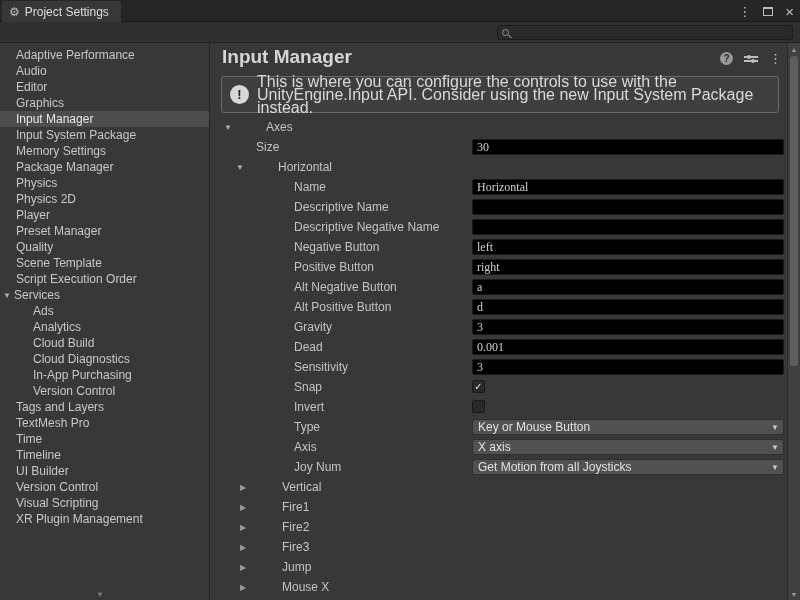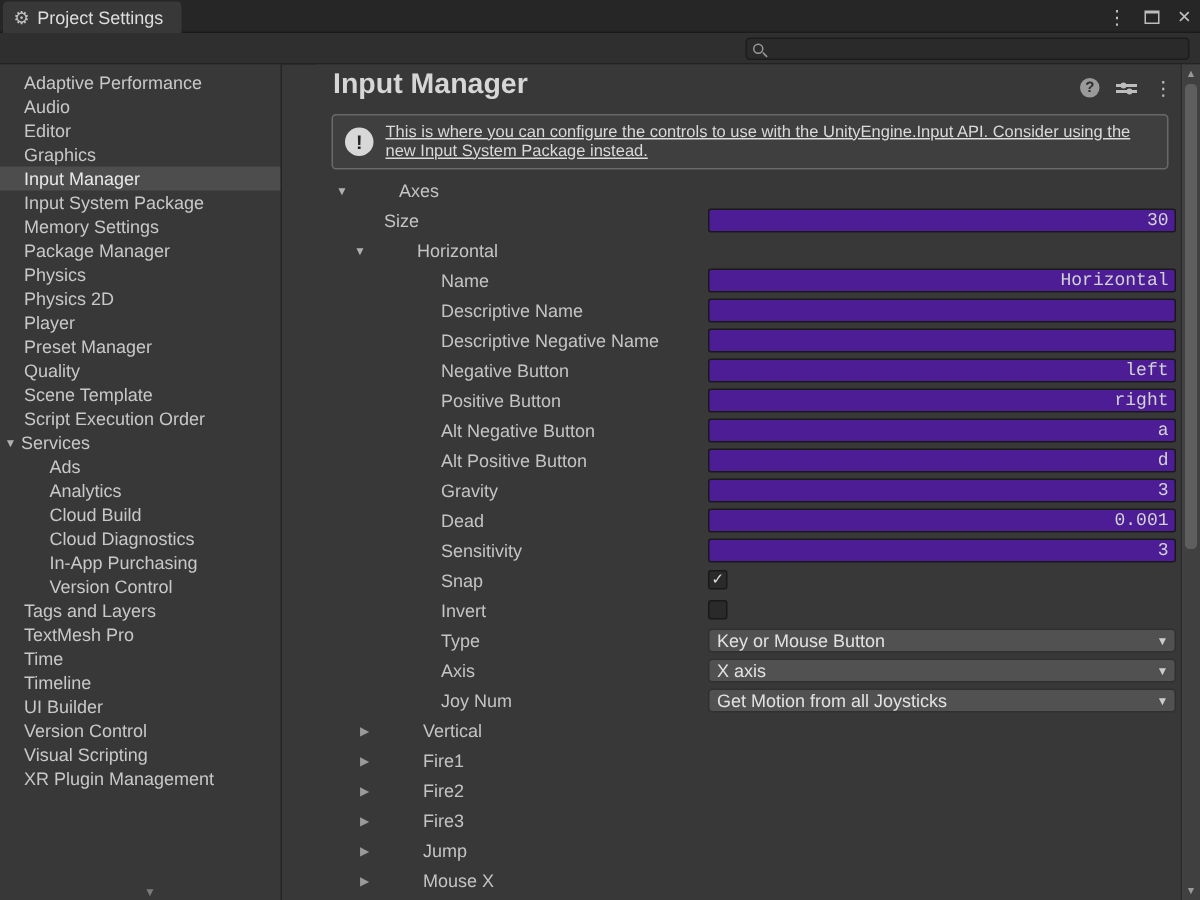--- a/index.html
+++ b/index.html
@@ -20,21 +20,21 @@
   
   .toolbar { position:absolute; top:22px; left:0; right:0; height:21px; background:#2f2f2f; border-bottom:1px solid #232323; }
   .searchbox { position:absolute; left:497px; top:3px; width:296px; height:15px; background:#2a2a2a;
                border:1px solid #1c1c1c; border-radius:3px; display:flex; align-items:center; padding:0 4px; }
   .mag { position:relative; width:7px; height:7px; border:1px solid #999; border-radius:50%; flex:0 0 auto; }
   .mag::after { content:""; position:absolute; width:4px; height:1px; background:#999; transform:rotate(45deg); left:5px; top:6px; }
   .searchbox input { flex:1; background:transparent; border:none; outline:none; color:#d8d8d8; font-size:11px; margin-left:4px;
                      font-family:"Liberation Sans","DejaVu Sans",sans-serif; }
 
   
-  .sidebar { position:absolute; top:43px; left:0; width:188px; bottom:0; background:#383838; border-right:1px solid #242424; padding-top:4px; overflow:hidden; }
+  .sidebar { position:absolute; top:43px; left:0; width:210px; bottom:0; background:#383838; border-right:1px solid #242424; padding-top:4px; overflow:hidden; }
   .side-item { height:16px; line-height:16px; padding-left:16px; white-space:nowrap; color:#c8c8c8; cursor:default; }
   .side-item.sel { background:#4d4d4d; color:#e8e8e8; }
   .side-item.child { padding-left:33px; }
   .stri { display:inline-block; width:11px; margin-left:-13px; font-size:8px; color:#b0b0b0; vertical-align:1px; }
   .side-scroll-hint { position:absolute; left:96px; bottom:1px; font-size:8px; color:#7a7a7a; }
 
   
   .main { position:absolute; left:211px; top:43px; right:13px; bottom:0; background:#383838; overflow:hidden; }
   .ins-title { position:absolute; left:11px; top:3px; font-size:19px; font-weight:bold; color:#d6d6d6; }
   .hicons { position:absolute; right:5px; top:9px; display:flex; align-items:center; gap:11px; color:#c0c0c0; }
@@ -43,37 +43,37 @@
   .preset-icon { position:relative; width:14px; height:12px; }
   .preset-icon::before { content:""; position:absolute; left:0; right:0; top:3px; height:2px; background:#bdbdbd; }
   .preset-icon::after  { content:""; position:absolute; left:0; right:0; bottom:3px; height:2px; background:#bdbdbd; }
   .knob1 { position:absolute; width:4px; height:4px; background:#bdbdbd; border-radius:50%; top:2px; left:3px; }
   .knob2 { position:absolute; width:4px; height:4px; background:#bdbdbd; border-radius:50%; bottom:2px; right:3px; }
 
   .helpbox { position:absolute; left:10px; top:33px; right:8px; height:37px; background:#3f3f3f; border:1px solid #696969;
              border-radius:3px; display:flex; align-items:center; padding:0 8px; }
   .info-circle { width:19px; height:19px; border-radius:50%; background:#d8d8d8; color:#222; font-weight:bold; font-size:13px;
                  display:flex; align-items:center; justify-content:center; flex:0 0 auto; margin-right:8px; }
-  .helpbox .txt { font-size:11px; line-height:13px; color:#dadada; max-width:530px;text-decoration:underline; }
+  .helpbox .txt { font-size:16px; line-height:13px; color:#dadada; max-width:530px; }
 
   
   .rows { position:absolute; left:0; right:0; top:74px; }
   .prow { position:relative; height:20px; display:flex; align-items:center; }
   .tri { display:inline-block; width:12px; font-size:8px; color:#b0b0b0; }
   .tri.closed { color:#9a9a9a; }
   .plabel { color:#c4c4c4; white-space:nowrap;margin-left:30px; }
   .ind-axes { padding-left:13px; }
   .ind-size { padding-left:15px; }
   .ind-horiz { padding-left:25px; }
   .ind-prop { padding-left:53px; }
   .ind-fold { padding-left:29px; }
   .pctrl { position:absolute; left:261px; right:3px; top:2px; height:16px; }
-  input.pfield { width:100%; height:16px; background:#4c1d95; border:1px solid #191919; border-radius:2px;
+  input.pfield { width:100%; height:16px; background:#000000; border:1px solid #191919; border-radius:2px;
                  color:#d2d2d2; font-size:12px; padding:0 4px; outline:none;
-                 font-family:Liberation Mono, monospace;text-align:right; }
+                 font-family:Liberation Serif, serif; }
   .pcheck { position:absolute; left:261px; top:3px; width:13px; height:13px; background:#2a2a2a;
             border:1px solid #191919; border-radius:2px; display:flex; align-items:center; justify-content:center; }
   .pcheck .mark { font-size:10px; font-weight:bold; color:#e2e2e2; line-height:1; }
   .pdrop { position:absolute; left:261px; right:3px; top:2px; height:16px; background:#515151; border:1px solid #303030;
            border-radius:3px; display:flex; align-items:center; padding:0 16px 0 5px; color:#e2e2e2; }
   .dcaret { position:absolute; right:4px; top:3px; font-size:8px; color:#cccccc; }
 
   
   .vscroll { position:absolute; right:0; top:43px; width:13px; bottom:0; background:#404040; border-left:1px solid #2c2c2c; }
   .sarrow { position:absolute; left:0; right:0; height:12px; display:flex; align-items:center; justify-content:center;

